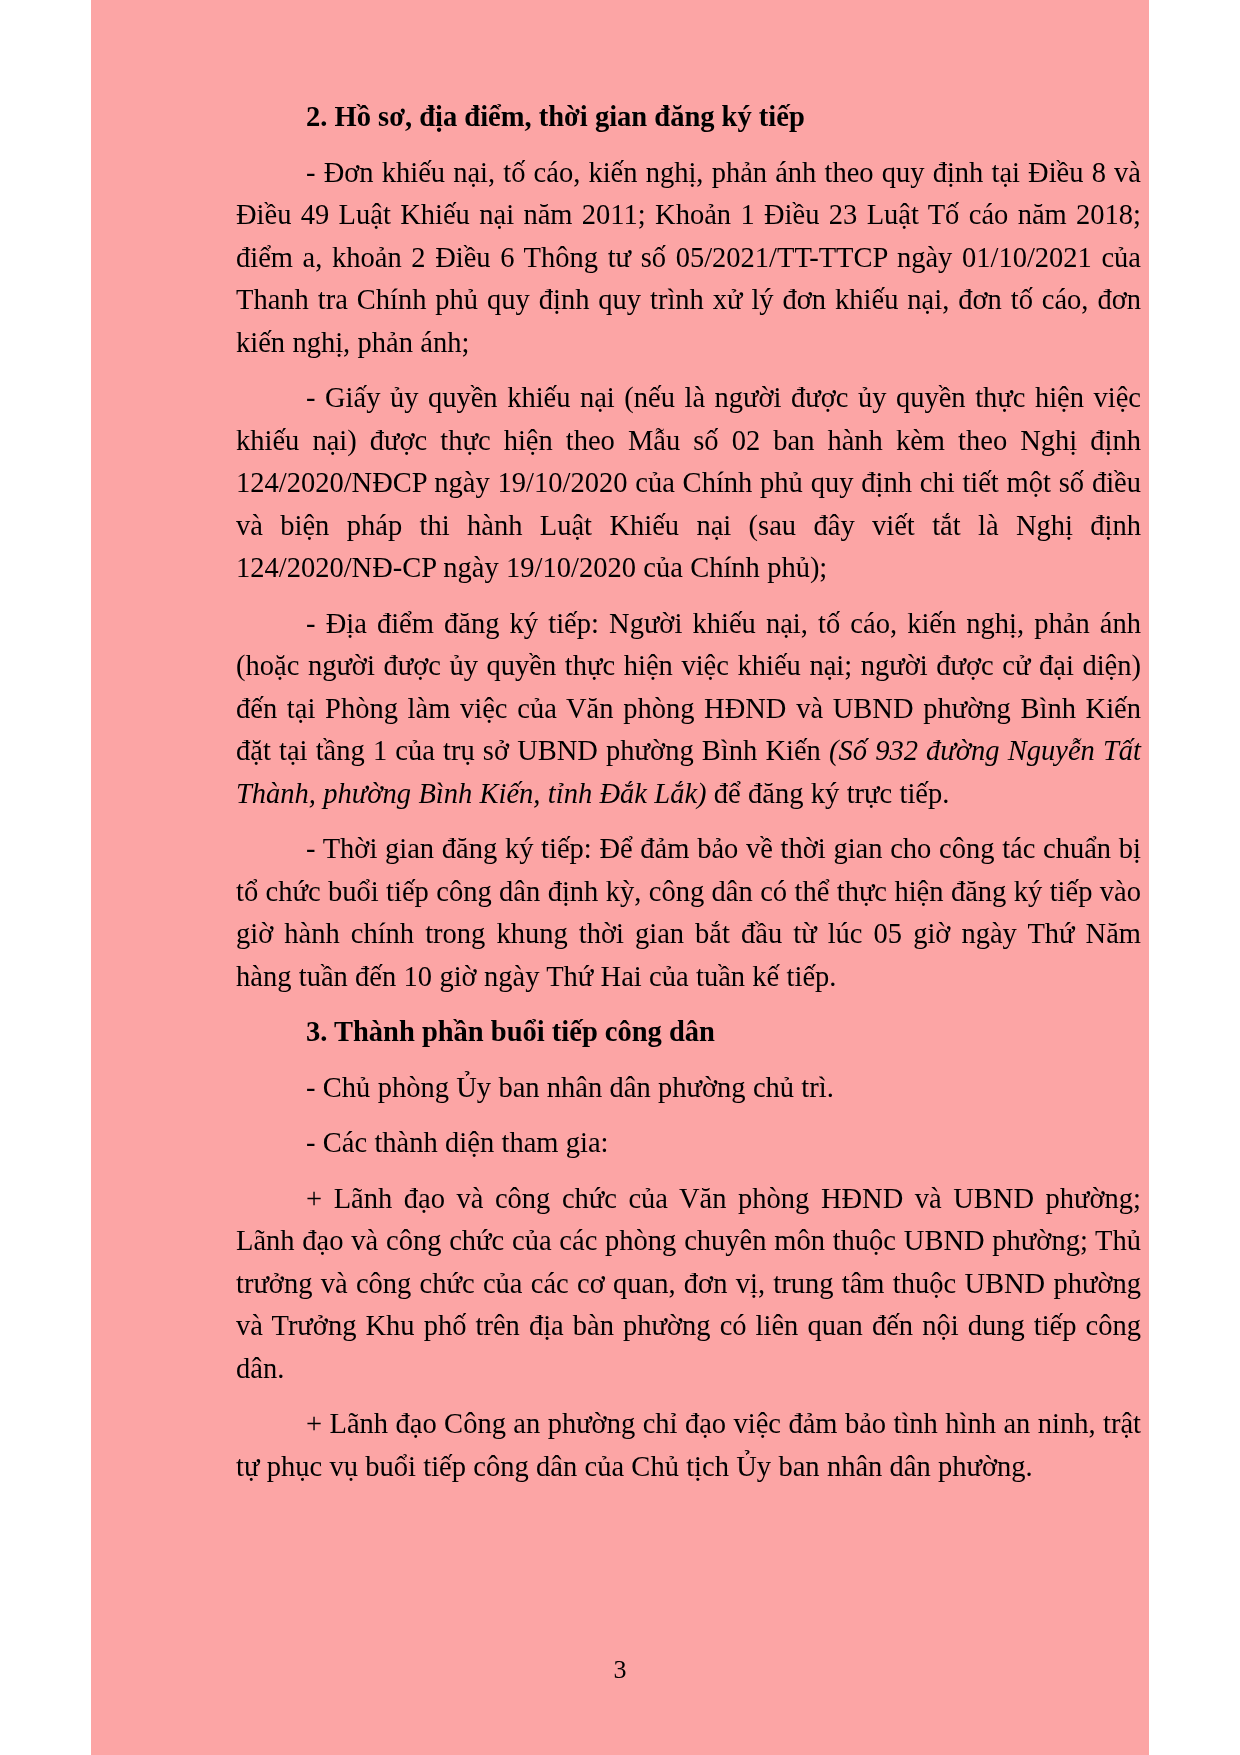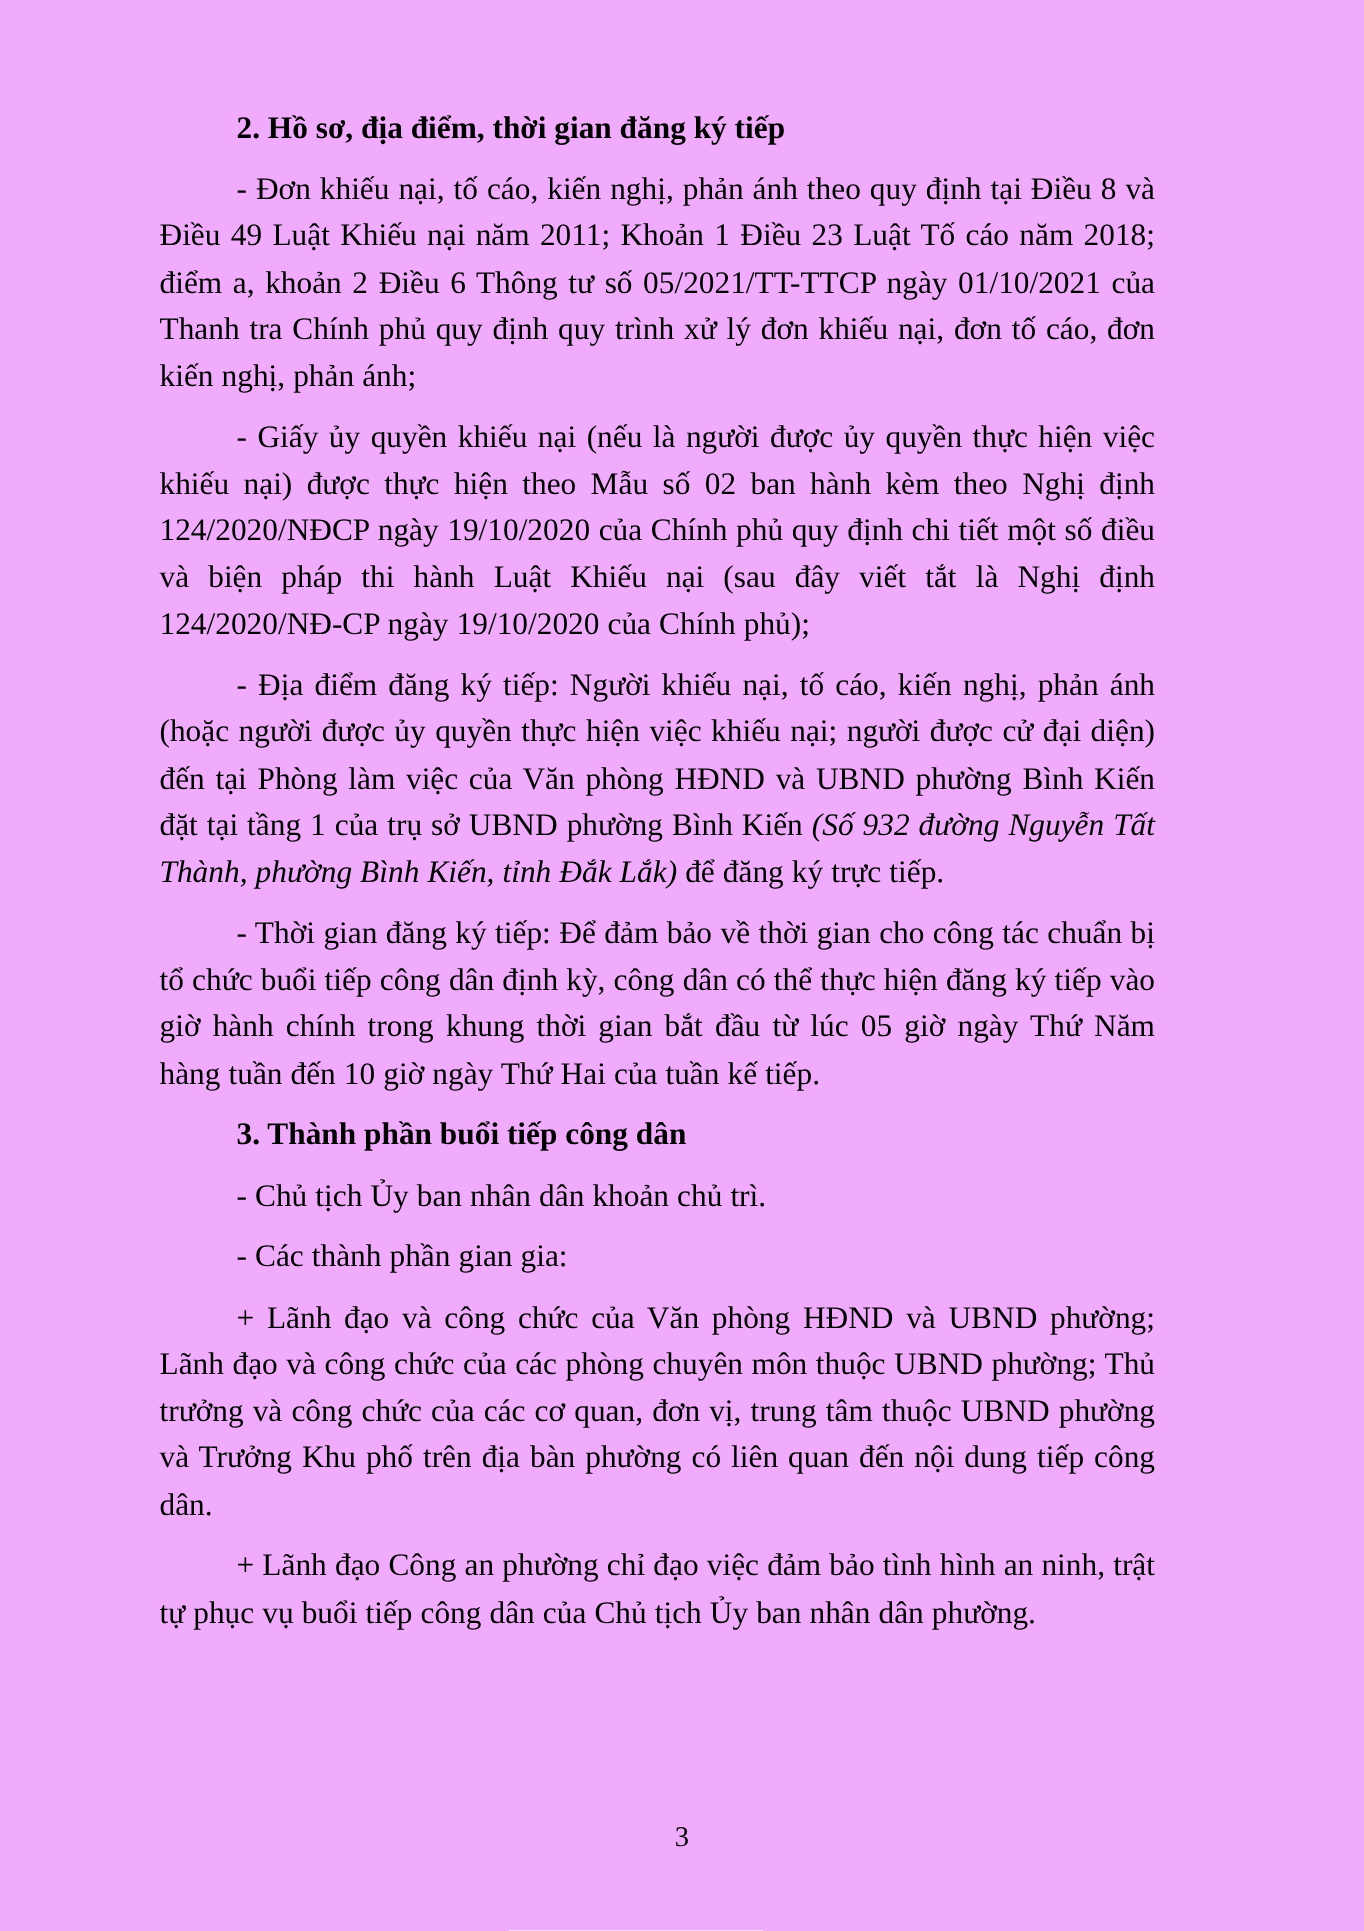--- a/index.html
+++ b/index.html
@@ -7,24 +7,24 @@
     margin: 0;
     padding: 0;
     background: #ffffff;
   }
   body {
     font-family: "Liberation Serif", "DejaVu Serif", serif;
     color: #000000;
   }
   .page {
     position: relative;
-    width: 1240px;
+    width: 1058px;
     height: 1755px;
     margin: 0 auto;
-    background: #f0abfc;
+    background: #fca5a5;
     box-sizing: border-box;
     overflow: hidden;
   }
   .content {
     position: absolute;
     left: 145px;
     top: 96px;
     width: 905px;
   }
   p {
@@ -90,23 +90,23 @@
     <p class="para">- Giấy ủy quyền khiếu nại (nếu là người được ủy quyền thực hiện việc khiếu nại) được thực hiện theo Mẫu số 02 ban hành kèm theo Nghị định 124/2020/NĐCP ngày 19/10/2020 của Chính phủ quy định chi tiết một số điều và biện pháp thi hành Luật Khiếu nại (sau đây viết tắt là Nghị định 124/2020/NĐ-CP ngày 19/10/2020 của Chính phủ);</p>
 
 
 
     <p class="para"><span>- Địa điểm đăng ký tiếp: Người khiếu nại, tố cáo, kiến nghị, phản ánh (hoặc người được ủy quyền thực hiện việc khiếu nại; người được cử đại diện) đến tại Phòng làm việc của Văn phòng HĐND và UBND phường Bình Kiến đặt tại tầng 1 của trụ sở UBND phường Bình Kiến </span><span class="italic">(Số 932 đường Nguyễn Tất Thành, phường Bình Kiến, tỉnh Đắk Lắk)</span><span> để đăng ký trực tiếp.</span></p>
 
     <p class="para">- Thời gian đăng ký tiếp: Để đảm bảo về thời gian cho công tác chuẩn bị tổ chức buổi tiếp công dân định kỳ, công dân có thể thực hiện đăng ký tiếp vào giờ hành chính trong khung thời gian bắt đầu từ lúc 05 giờ ngày Thứ Năm hàng tuần đến 10 giờ ngày Thứ Hai của tuần kế tiếp.</p>
 
     <p class="heading">3. Thành phần buổi tiếp công dân</p>
 
-    <p class="para nojustify">- Chủ tịch Ủy ban nhân dân khoản chủ trì.</p>
+    <p class="para nojustify">- Chủ phòng Ủy ban nhân dân phường chủ trì.</p>
 
-    <p class="para nojustify">- Các thành phần gian gia:</p>
+    <p class="para nojustify">- Các thành diện tham gia:</p>
 
     <p class="para">+ Lãnh đạo và công chức của Văn phòng HĐND và UBND phường; Lãnh đạo và công chức của các phòng chuyên môn thuộc UBND phường; Thủ trưởng và công chức của các cơ quan, đơn vị, trung tâm thuộc UBND phường và Trưởng Khu phố trên địa bàn phường có liên quan đến nội dung tiếp công dân.</p>
 
     <p class="para">+ Lãnh đạo Công an phường chỉ đạo việc đảm bảo tình hình an ninh, trật tự phục vụ buổi tiếp công dân của Chủ tịch Ủy ban nhân dân phường.</p>
 
   </div>
 
   <div class="page-number">3</div>
 </div>
 

